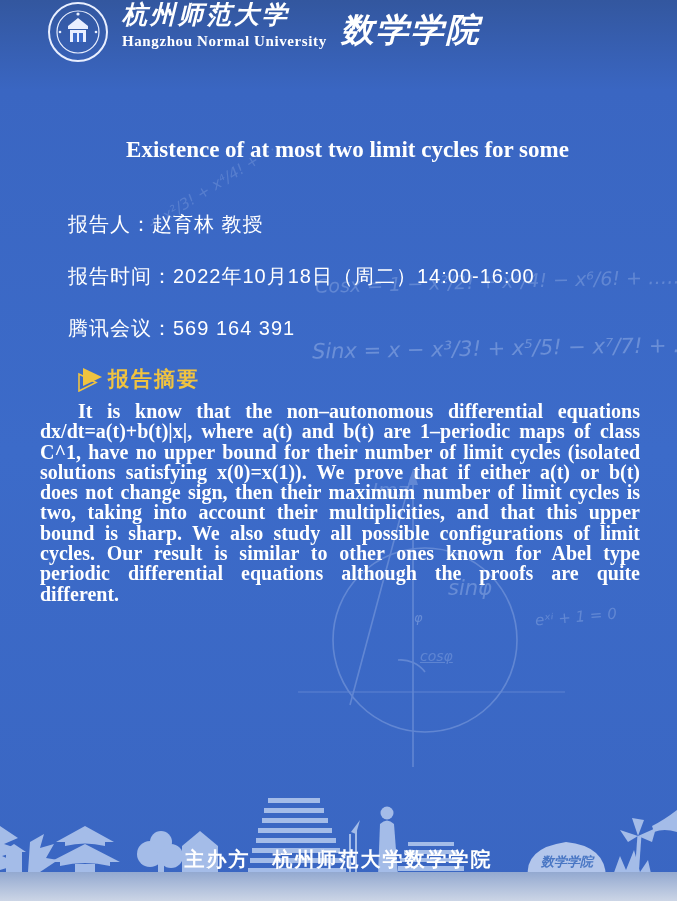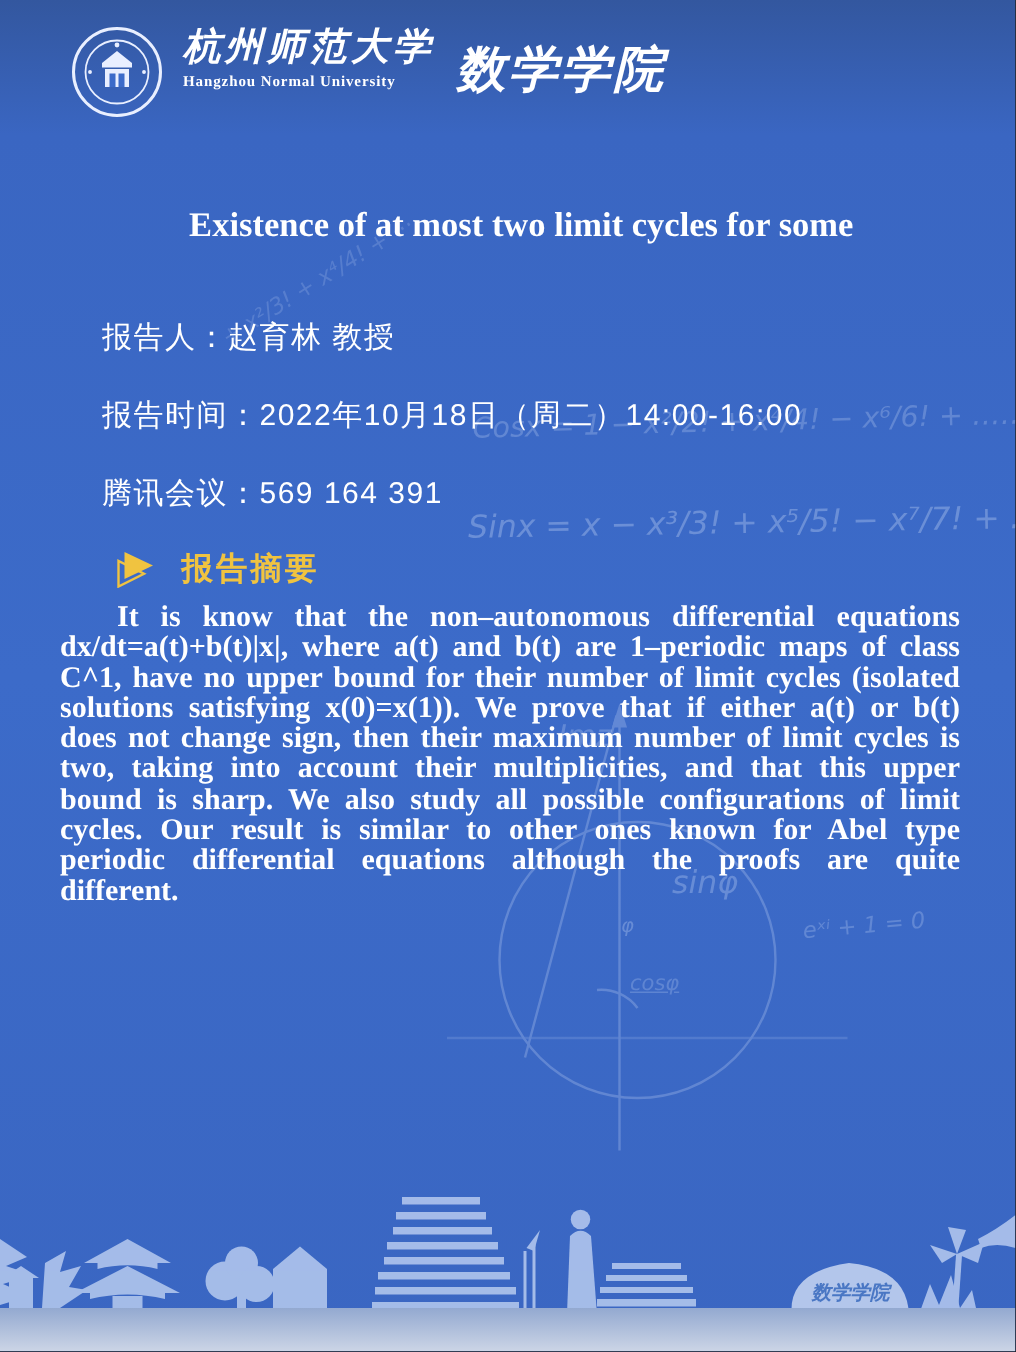--- a/index.html
+++ b/index.html
@@ -13,34 +13,34 @@
   .wm-cos{left:315px; top:270px; font-size:19px; opacity:.30; transform:rotate(-1.5deg);}
   .wm-sin{left:312px; top:336px; font-size:21px; opacity:.38; transform:rotate(-1deg);}
   .wm-frag{left:138px; top:178px; font-size:15px; opacity:.22; transform:rotate(-32deg);}
   .wm-imz{left:372px; top:466px; font-size:20px; opacity:.30;margin-top:12px;}
   .wm-sinphi{left:448px; top:576px; font-size:21px; opacity:.35;}
   .wm-phi{left:414px; top:610px; font-size:13px; opacity:.35;}
   .wm-cosphi{left:420px; top:648px; font-size:14px; opacity:.28;text-decoration:underline;}
   .wm-euler{left:535px; top:608px; font-size:15px; opacity:.30; transform:rotate(-5deg);}
   .wm-circle{position:absolute; left:280px; top:455px; opacity:.27; pointer-events:none;}
   
-  .header{position:absolute; top:16px; left:46px; right:30px; display:flex; align-items:flex-start; z-index:3;}
+  .header{position:absolute; top:0; left:46px; right:30px; display:flex; align-items:flex-start; z-index:3;}
   .univ-block{margin-left:12px;}
   .univ-cn{font-size:25px; font-weight:bold; font-style:italic; font-family:"DejaVu Serif",serif; letter-spacing:3px; line-height:30px;}
-  .univ-en{font-size:10px; font-weight:bold; font-family:"Liberation Serif",serif; letter-spacing:.6px; margin-top:3px;}
+  .univ-en{font-size:15px; font-weight:bold; font-family:"Liberation Serif",serif; letter-spacing:.6px; margin-top:3px;}
   .school-cn{font-size:33px; font-weight:bold; font-style:italic; font-family:"DejaVu Serif",serif; margin-left:14px; margin-top:8px; letter-spacing:2px;}
   .lecture{margin-left:auto; font-size:28px; font-weight:bold; font-family:"Liberation Serif",serif; margin-top:14px; letter-spacing:4px;}
   
   .title{position:absolute; top:121px; left:38px; right:20px; text-align:center;
     font-family:Liberation Serif, serif; font-weight:bold; font-size:23px; line-height:34px; z-index:2;margin-top:12px;}
   
   .info{position:absolute; top:211px; left:68px; font-size:20px; font-weight:500; z-index:2;}
   .info-line{margin-bottom:25px; letter-spacing:1px;}
   
-  .section-head{position:absolute; display:flex; align-items:center; gap:13px; z-index:2;padding-left:40px;}
+  .section-head{position:absolute; display:flex; align-items:center; z-index:2;padding-left:40px;}
   .head-abstract{top:365px; left:38px;}
   .head-bio{top:589px; left:38px;}
   .section-label{color:#f0c340; font-size:21px; font-weight:bold; letter-spacing:2px;}
   .abstract-body{position:absolute; top:401px; left:40px; width:600px; z-index:2;
     font-family:"Liberation Serif",serif; font-weight:bold; font-size:20px; line-height:20.3px;
     text-align:justify; text-indent:38px; word-spacing:1.5px;}
   .bio-body{position:absolute; top:623px; left:36px; width:607px; z-index:2;
     font-size:19.5px; line-height:27.6px; text-align:justify; text-indent:40px; font-weight:500;}
   
   .footer-art{position:absolute; left:0; bottom:0; z-index:1;}
@@ -171,14 +171,15 @@
       <polygon points="620,44 638,50 628,56"></polygon>
       <polygon points="656,42 638,50 652,56"></polygon>
       <polygon points="632,32 638,50 644,34"></polygon>
 
       <path d="M652,40 Q664,34 677,24 L677,46 Q664,42 654,46 Z"></path>
     </g>
     <text x="567" y="80" text-anchor="middle" font-size="13" font-style="italic" font-weight="bold" fill="#4a77c4">数学学院</text>
     <rect x="0" y="86" width="677" height="29" fill="url(#ground)"></rect>
   </svg>
 
+  <div class="organizer">主办方　杭州师范大学数学学院</div>
 
 </div>
 
 </body></html>

